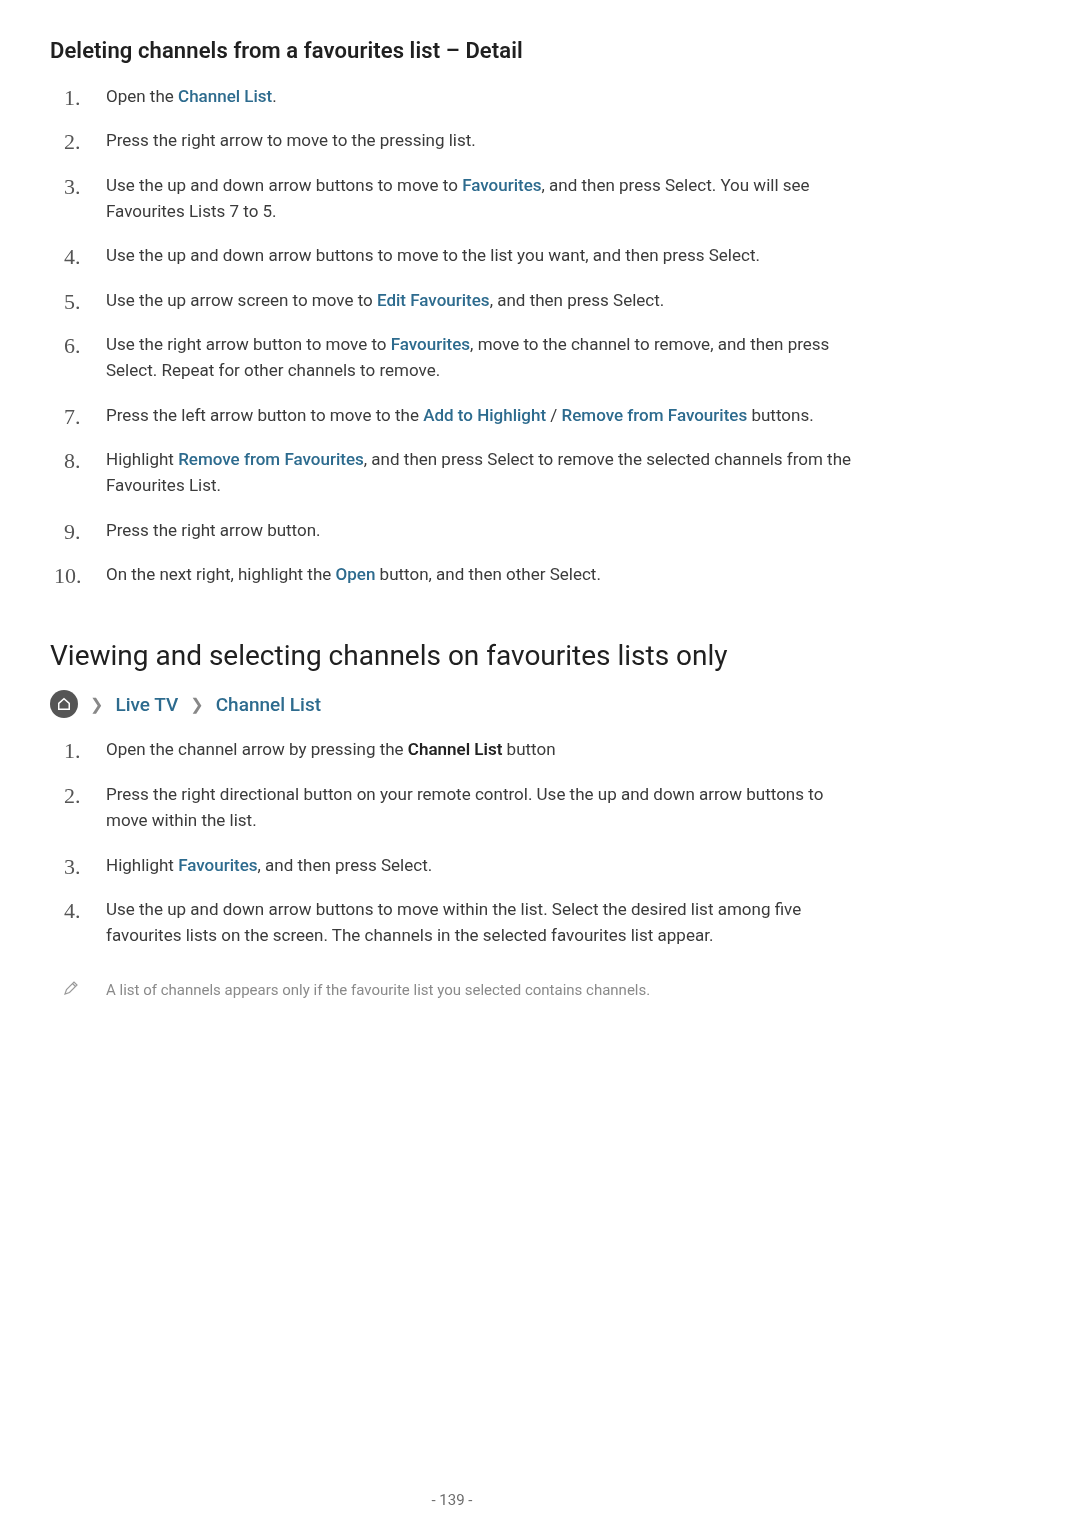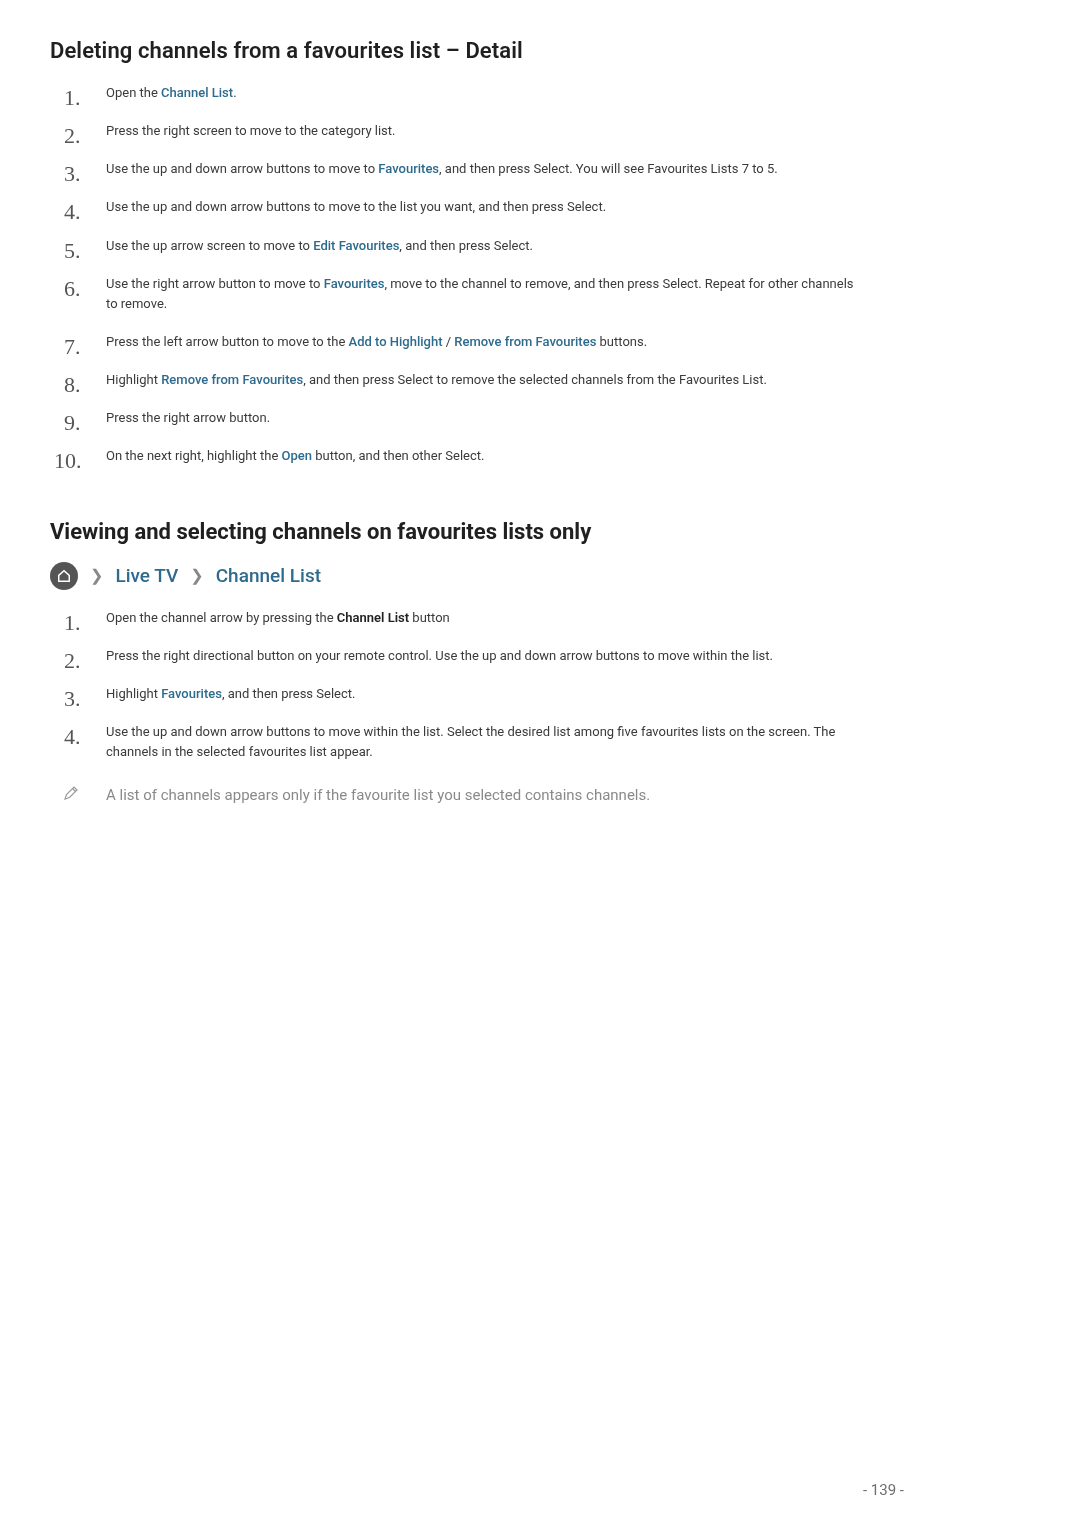--- a/index.html
+++ b/index.html
@@ -18,35 +18,35 @@
       min-height: 1527px;
     }
     h3 {
       font-size: 22px;
       font-weight: 600;
       color: #202020;
       margin: 8px 0 20px 0;
       letter-spacing: 0.1px;
     }
     .subhead {
-      font-size: 22px;
-      font-weight: 700;
+      font-size: 28px;
+      font-weight: 400;
       color: #202020;
       margin: 34px 0 18px 0;
     }
     ol.steps {
       list-style: none;
       padding: 0;
       margin: 0 0 0 0;
       counter-reset: step;
     }
     ol.steps > li {
       position: relative;
       padding: 0 0 18px 56px;
-      font-size: 13px;
+      font-size: 17px;
       line-height: 1.55;
       color: #3b3b3b;
     }
     ol.steps > li::before {
       counter-increment: step;
       content: counter(step) ".";
       position: absolute;
       left: 14px;
       top: -2px;
       font-family: Georgia, "Times New Roman", serif;
@@ -88,52 +88,52 @@
     .chev {
       color: #888;
       font-size: 16px;
     }
     .note {
       position: relative;
       padding: 0 0 0 56px;
       font-size: 15px;
       color: #8a8a8a;
       line-height: 1.5;
-      margin-top: 4px;
+      margin-top: 12px;
     }
     .note-icon {
       position: absolute;
       left: 12px;
       top: 0px;
       width: 18px;
       height: 18px;
     }
     .footer {
       position: absolute;
-      bottom: 28px;
+      bottom: 18px;
       left: 0;
       width: 100%;
-      text-align: right;
+      text-align: center;
       font-size: 15px;
       color: #6e6e6e;
     }
   </style>
 </head>
 <body>
 
 <div class="page">
 
   <h3>Deleting channels from a favourites list – Detail</h3>
 
   <ol class="steps">
     <li>
       <span>Open the </span><span class="menulink">Channel List</span><span>.</span>
     </li>
     <li>
-      <span>Press the right screen to move to the category list.</span>
+      <span>Press the right arrow to move to the pressing list.</span>
     </li>
     <li>
       <span>Use the up and down arrow buttons to move to </span><span class="menulink">Favourites</span><span>, and then press Select. You will see Favourites Lists 7 to 5.</span>
     </li>
     <li>
       <span>Use the up and down arrow buttons to move to the list you want, and then press Select.</span>
     </li>
     <li>
       <span>Use the up arrow screen to move to </span><span class="menulink">Edit Favourites</span><span>, and then press Select.</span>
     </li>

